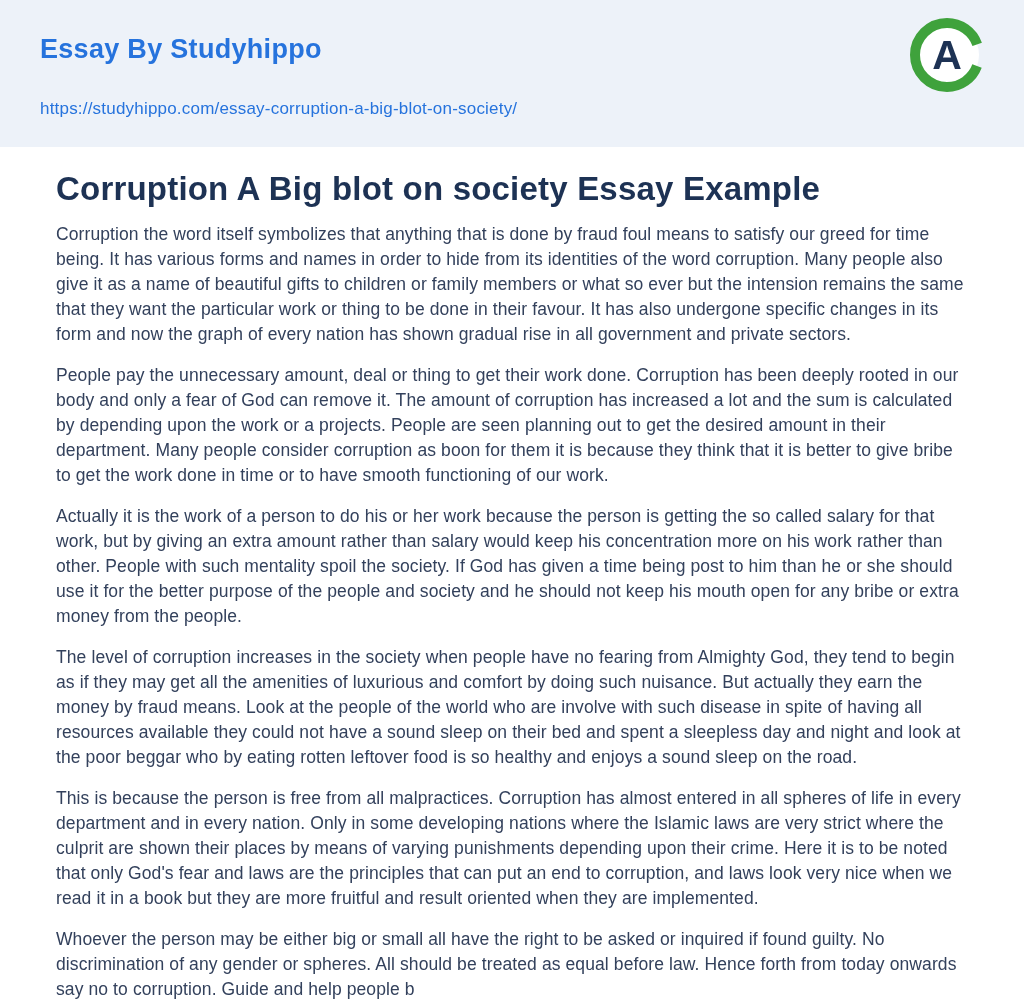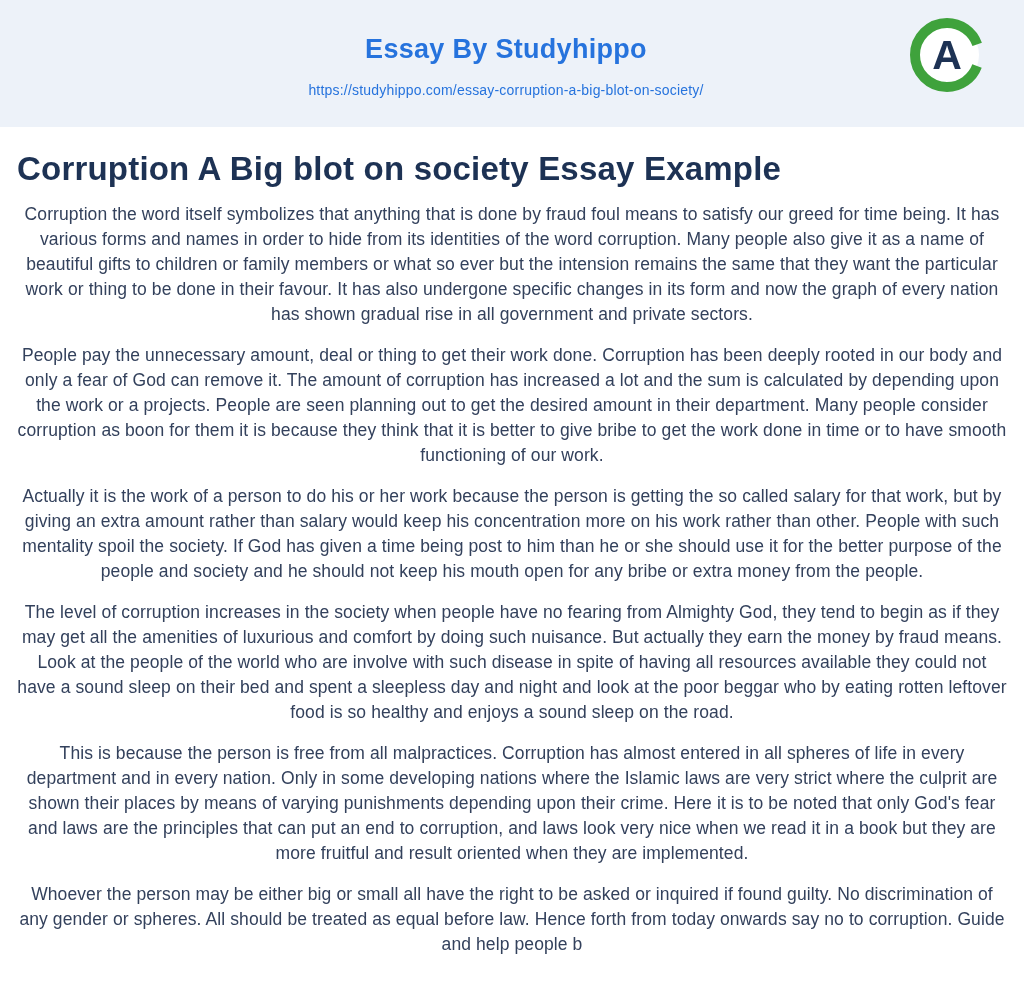--- a/index.html
+++ b/index.html
@@ -8,69 +8,67 @@
     background: #ffffff;
     font-family: "Liberation Sans", "DejaVu Sans", sans-serif;
   }
   body { min-height: 1003px; overflow: hidden; }
 
   
   .header {
     background: #edf2f9;
     padding: 34px 52px 28px 40px;
     position: relative;
-    text-align: center;
   }
   .site-name {
     color: #2673dd;
     font-size: 27px;
     font-weight: 700;
     letter-spacing: 0.3px;
   }
   .site-url {
     display: inline-block;
-    margin-top: 17px;
+    margin-top: 34px;
     color: #2673dd;
-    font-size: 14px;
+    font-size: 17px;
     text-decoration: none;
     letter-spacing: 0.2px;
     cursor: pointer;
   }
   .logo {
     position: absolute;
     top: 16px;
     right: 38px;
     width: 78px;
     height: 78px;
   }
   .logo svg { width: 100%; height: 100%; }
   .logo text {
     font-family: "Liberation Sans", "DejaVu Sans", sans-serif;
     font-weight: 700;
   }
 
   
   .content {
-    padding: 0 17px;
+    padding: 0 56px;
   }
   .page-title {
     margin-top: 23px;
     margin-bottom: 14px;
     color: #1d3254;
     font-size: 33px;
     font-weight: 700;
     letter-spacing: 0.2px;
   }
   .article-body p {
     color: #33415c;
     font-size: 17.5px;
     line-height: 25px;
     margin-bottom: 16px;
     letter-spacing: 0.1px;
-    text-align: center;
   }
 </style>
 </head>
 <body>
 
 <header class="header">
   <div class="site-name">Essay By Studyhippo</div>
   <a class="site-url">https://studyhippo.com/essay-corruption-a-big-blot-on-society/</a>
   <div class="logo">
     <svg viewBox="0 0 78 78">

